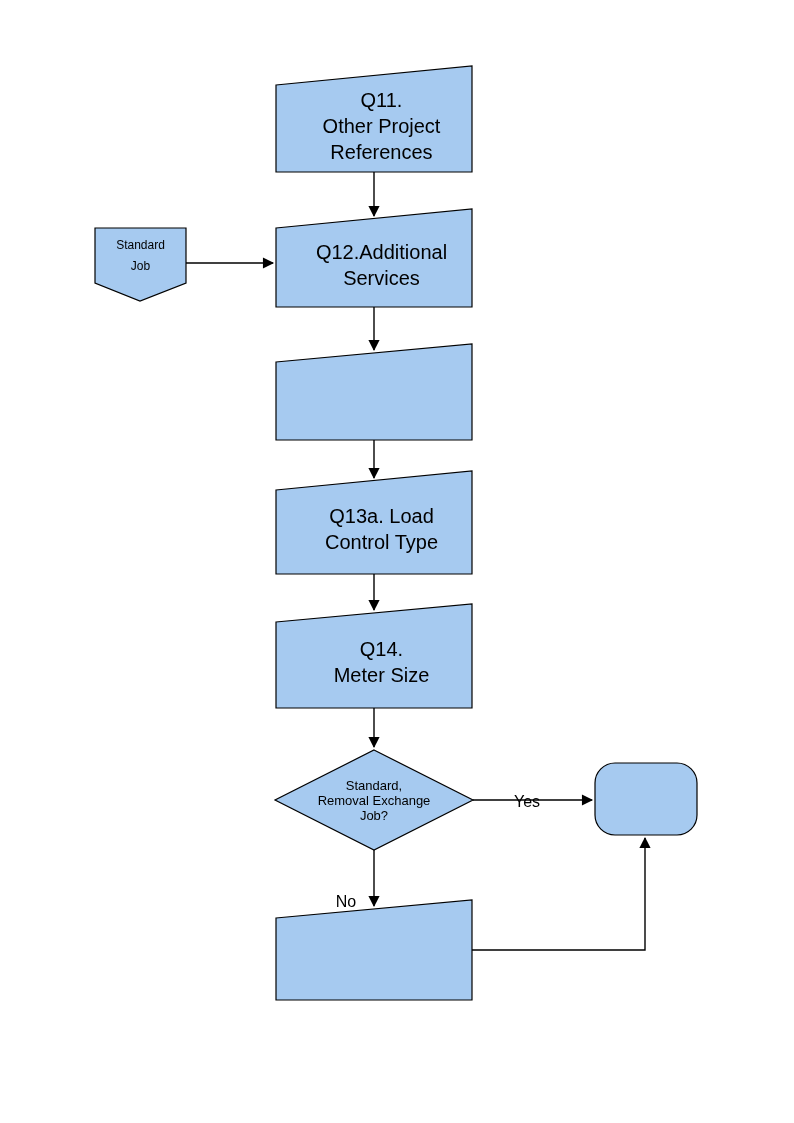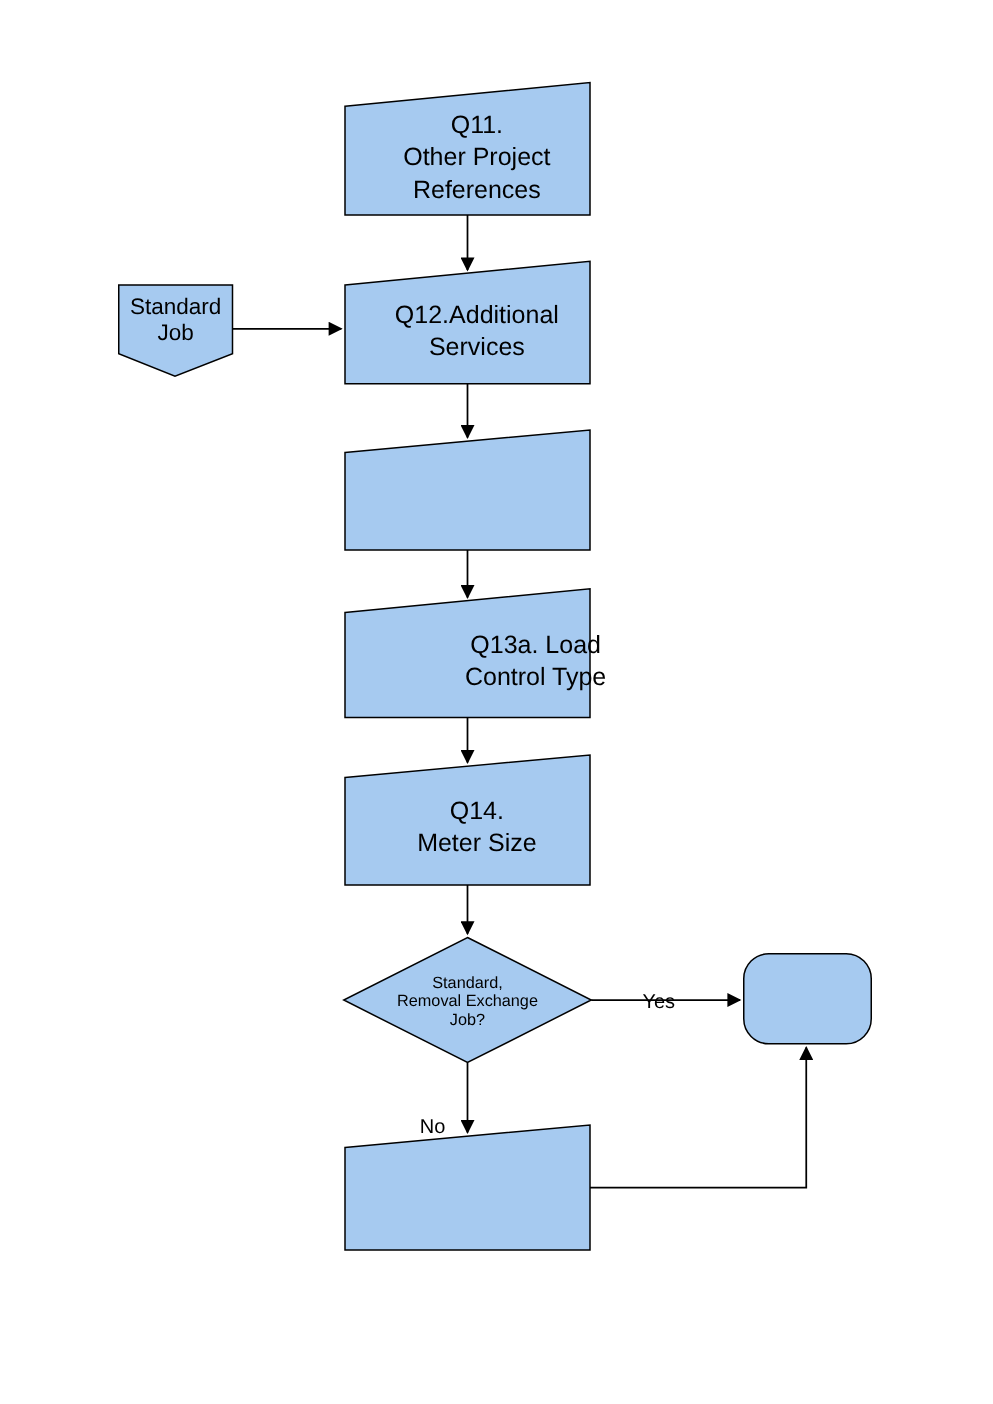--- a/index.html
+++ b/index.html
@@ -41,21 +41,21 @@
     position: absolute;
     display: flex;
     align-items: center;
     justify-content: center;
     text-align: center;
     white-space: pre-line;
     color: var(--text-color);
   }
   .lbl-main { font-size: 20px; line-height: 26px; padding-left: 15px; }
   .lbl-small { font-size: 13px; line-height: 15px; }
-  .lbl-connector { font-size: 18px; line-height: 21px; }
+  .lbl-connector { font-size: 12px; line-height: 21px; }
   .lbl-edge { font-size: 16px; line-height: 22px; margin-top: 16px; }
 </style>
 </head>
 <body>
 
 <div class="page">
 
   <svg class="canvas" viewBox="0 0 794 1123" xmlns="http://www.w3.org/2000/svg">
     <defs>
       <marker id="arrow" viewBox="0 0 10 10" refX="9" refY="5" markerWidth="9" markerHeight="8" orient="auto-start-reverse">
@@ -91,21 +91,21 @@
 Other Project
 References</div>
 
   <div class="lbl lbl-connector" style="left:95px; top:228px; width:91px; height:56px;">Standard
 Job</div>
 
   <div class="lbl lbl-main" style="left:276px; top:222px; width:196px; height:85px;">Q12.Additional
 Services</div>
 
 
-  <div class="lbl lbl-main" style="left:276px; top:484px; width:196px; height:90px;margin-left:47px;">Q13a. Load
+  <div class="lbl lbl-main" style="left:276px; top:484px; width:196px; height:90px;">Q13a. Load
 Control Type</div>
 
   <div class="lbl lbl-main" style="left:276px; top:616px; width:196px; height:92px;">Q14.
 Meter Size</div>
 
   <div class="lbl lbl-small" style="left:284px; top:762px; width:180px; height:76px;">Standard,
 Removal Exchange
 Job?</div>
 
   <div class="lbl lbl-edge" style="left:497px; top:774px; width:60px; height:24px;">Yes</div>

